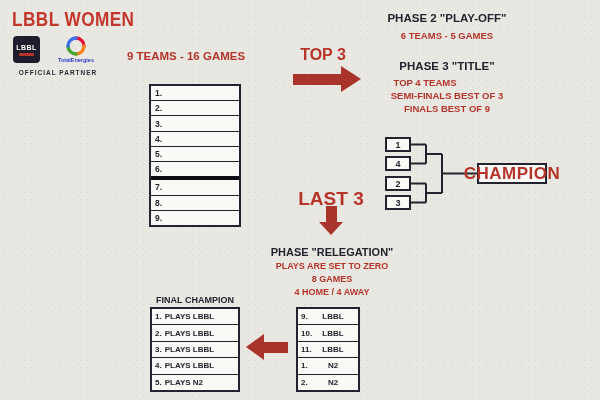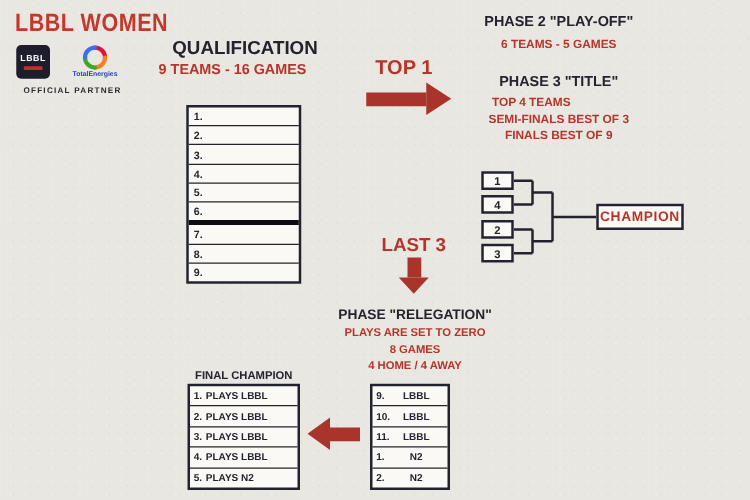--- a/index.html
+++ b/index.html
@@ -64,25 +64,25 @@
 
   
   .bracket { left:378px; top:130px; width:180px; height:92px; }
   .bracket svg { position:absolute; left:0; top:0; }
   .seed { position:absolute; left:7px; width:26px; height:15px; background:#faf9f5;
           border:2px solid #23232f; display:flex; align-items:center; justify-content:center;
           font-size:9px; font-weight:bold; }
   .seed-0 { top:7px; } .seed-1 { top:26px; } .seed-2 { top:46px; } .seed-3 { top:65px; }
   .champ { position:absolute; left:99px; top:33px; width:70px; height:21px;
            background:#faf9f5; border:2px solid #23232f; display:flex; align-items:center;
-           justify-content:center; font-size:11px; font-weight:bold; color:#b5352b;
+           justify-content:center; font-size:17px; font-weight:bold; color:#b5352b;
            letter-spacing:0.5px; }
 
   
-  .last3-label { left:296px; top:188px; width:70px; font-size:15px; font-weight:bold; }
+  .last3-label { left:296px; top:188px; width:70px; font-size:19px; font-weight:bold; }
   .arrow-down { left:319px; top:206px; width:24px; display:flex; flex-direction:column; align-items:center; }
   .arrow-down .shaft { width:11px; height:16px; background:#a9342b; }
   .arrow-down .head { width:0; height:0; border-top:13px solid #a9342b;
                       border-left:12px solid transparent; border-right:12px solid transparent; }
 
   
   .rel-title { left:242px; top:246px; width:180px; font-size:11px; font-weight:bold; }
   .rel-l1 { left:242px; top:261px; width:180px; font-size:9px; font-weight:bold; }
   .rel-l2 { left:242px; top:274px; width:180px; font-size:9px; font-weight:bold; }
   .rel-l3 { left:242px; top:287px; width:180px; font-size:9px; font-weight:bold; }
@@ -118,21 +118,20 @@
         <path d="M10 2 A8 8 0 0 1 18 10" stroke="#e41139" stroke-width="3.4" fill="none" stroke-linecap="round"></path>
         <path d="M18 10 A8 8 0 0 1 10 18" stroke="#f58220" stroke-width="3.4" fill="none" stroke-linecap="round"></path>
         <path d="M10 18 A8 8 0 0 1 2 10" stroke="#41a62a" stroke-width="3.4" fill="none" stroke-linecap="round"></path>
         <path d="M2 10 A8 8 0 0 1 10 2" stroke="#3b6ff0" stroke-width="3.4" fill="none" stroke-linecap="round"></path>
       </svg>
       <span class="te-txt">TotalEnergies</span>
     </div>
   </div>
   <div class="abs partner">OFFICIAL PARTNER</div>
 
-  <div class="abs ctr dark qual-title">QUALIFICATION</div>
   <div class="abs ctr red qual-sub1">9 TEAMS - 16 GAMES</div>
 
   <div class="tbl qual-table">
     <div class="row">
         <span>1.</span>
       </div>
     <div class="row">
         <span>2.</span>
       </div>
     <div class="row">
@@ -151,21 +150,21 @@
         <span>7.</span>
       </div>
     <div class="row">
         <span>8.</span>
       </div>
     <div class="row">
         <span>9.</span>
       </div>
   </div>
 
-  <div class="abs ctr red top6-label">TOP 1</div>
+  <div class="abs ctr red top6-label">TOP 3</div>
   <div class="abs arrow-right">
     <div class="shaft"></div>
     <div class="head"></div>
   </div>
 
   <div class="abs ctr dark p2-title">PHASE 2 "PLAY-OFF"</div>
   <div class="abs ctr red p2-l1">6 TEAMS - 5 GAMES</div>
 
   <div class="abs ctr dark p3-title">PHASE 3 "TITLE"</div>
   <div class="abs ctr red p3-l1">TOP 4 TEAMS</div>

